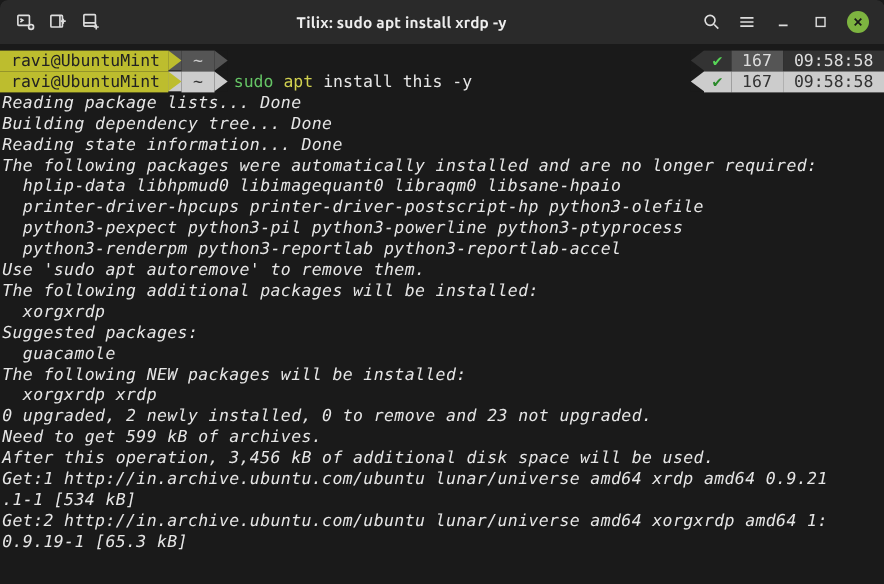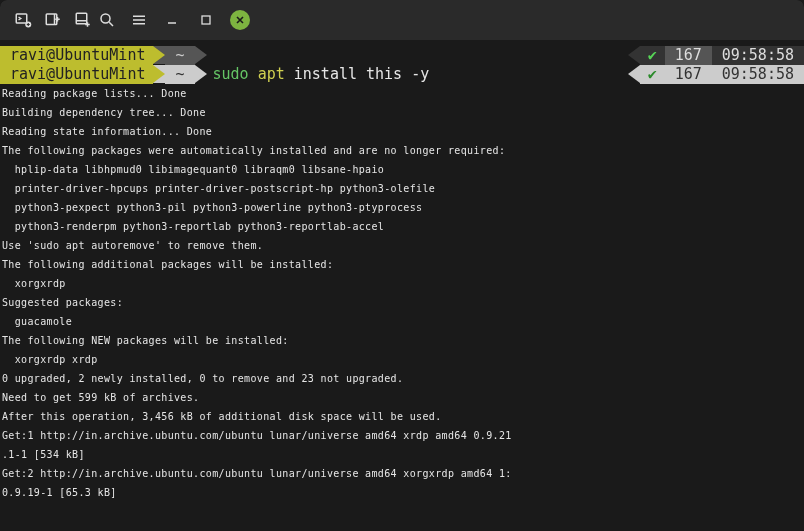--- a/index.html
+++ b/index.html
@@ -45,21 +45,21 @@
   .right-status { display:flex; align-items:stretch; margin-left:auto;}
   .seg-check-dark{ background:#333; color:#57d557; padding:0 8px;}
   .seg-check-light{ background:#ccc; color:#2a8a2a; padding:0 8px;}
   .seg-num-dark{ background:#555; color:#ddd; padding:0 10px;}
   .seg-num-light{ background:#ccc; color:#333; padding:0 10px;}
   .seg-time-dark{ background:#333; color:#ddd; padding:0 10px;}
   .seg-time-light{ background:#ccc; color:#333; padding:0 10px;}
   .arrow-left { width:0; height:0; border-top:9.5px solid transparent; border-bottom:9.5px solid transparent;}
   .al-into-check-dark{ border-right:12px solid #333; background:#1a1a1a;}
   .al-into-check-light{ border-right:12px solid #ccc; background:#1a1a1a;}
-  .output { padding:0 4px 4px 2px; font-size:10px; line-height:19px; white-space:pre; color:#e6e6e6; letter-spacing:0.35px;}
+  .output { padding:0 4px 4px 2px; font-size:15px; line-height:19px; white-space:pre; color:#e6e6e6; letter-spacing:0.35px;font-style:italic;}
 </style>
 </head>
 <body>
 
 <div class="titlebar">
   <div class="tb-left">
     <span class="tb-icon">
       <svg viewBox="0 0 24 24" fill="none" stroke="currentColor" stroke-width="2">
           <rect x="3" y="4" width="14" height="12" rx="1"></rect>
           <path d="M6 8l3 2-3 2"></path>
@@ -75,20 +75,21 @@
         </svg>
     </span>
     <span class="tb-icon">
       <svg viewBox="0 0 24 24" fill="none" stroke="currentColor" stroke-width="2">
           <rect x="3" y="3" width="14" height="14" rx="1"></rect>
           <path d="M3 13h14"></path>
           <path d="M18 15v6M15 18h6"></path>
         </svg>
     </span>
   </div>
+  <div class="tb-title">Tilix: sudo apt install xrdp -y</div>
   <div class="tb-right">
     <span class="tb-icon">
       <svg viewBox="0 0 24 24" fill="none" stroke="currentColor" stroke-width="2">
           <circle cx="10" cy="10" r="6"></circle>
           <path d="M15 15l5 5"></path>
         </svg>
     </span>
     <span class="tb-icon">
       <svg viewBox="0 0 24 24" fill="none" stroke="currentColor" stroke-width="2">
           <path d="M4 7h16M4 12h16M4 17h16"></path>

